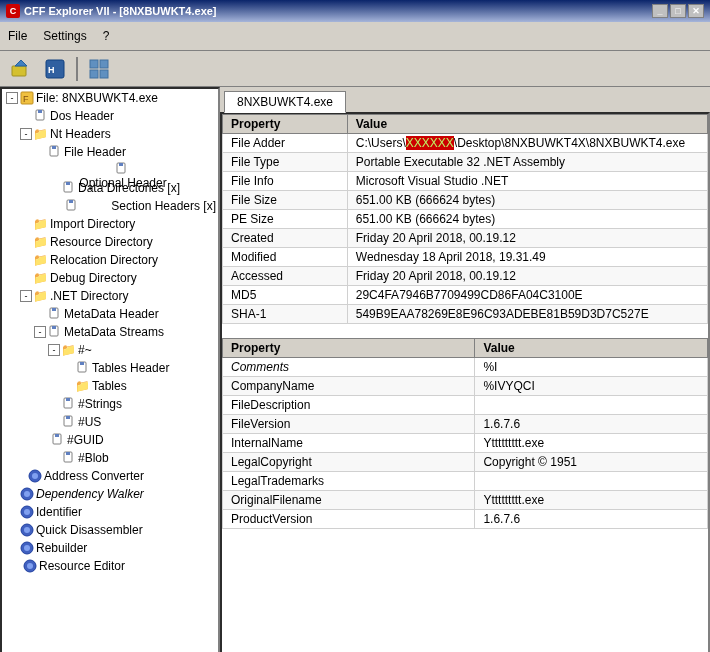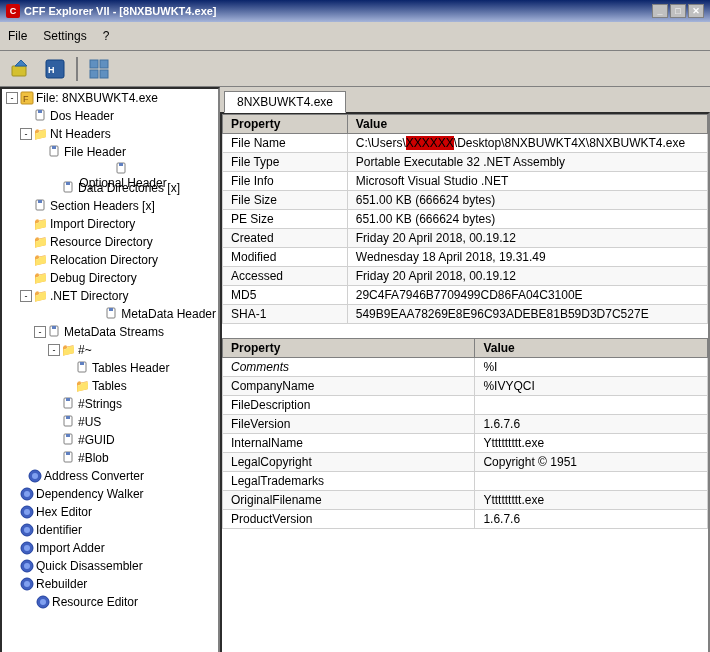--- a/index.html
+++ b/index.html
@@ -273,21 +273,21 @@
         <div class="tree-node" style="padding-left: 46px;">
           <span style="display: inline-block; width: 14px;"></span>
           <span class="tree-icon">
             <svg width="14" height="14" viewBox="0 0 14 14">
               <rect x="2" y="1" width="8" height="10" fill="white" stroke="#808080" stroke-width="1" rx="1"></rect>
               <rect x="4" y="1" width="4" height="3" fill="#6080c0"></rect>
             </svg>
           </span>
           <span>Data Directories [x]</span>
         </div>
-        <div class="tree-node" style="padding-left: 18px;">
+        <div class="tree-node" style="padding-left: 18px; justify-content: space-between;">
           <span style="display: inline-block; width: 14px;"></span>
           <span class="tree-icon">
             <svg width="14" height="14" viewBox="0 0 14 14">
               <rect x="2" y="1" width="8" height="10" fill="white" stroke="#808080" stroke-width="1" rx="1"></rect>
               <rect x="4" y="1" width="4" height="3" fill="#6080c0"></rect>
             </svg>
           </span>
           <span>Section Headers [x]</span>
         </div>
         <div class="tree-node" style="padding-left: 18px;">
@@ -308,21 +308,21 @@
         <div class="tree-node" style="padding-left: 18px;">
           <span style="display: inline-block; width: 14px;"></span>
           <span class="tree-icon" style="font-size: 12px;">📁</span>
           <span>Debug Directory</span>
         </div>
         <div class="tree-node" style="padding-left: 18px;">
           <span class="tree-expand">-</span>
           <span class="tree-icon" style="font-size: 12px;">📁</span>
           <span>.NET Directory</span>
         </div>
-        <div class="tree-node" style="padding-left: 32px; justify-content: flex-end;">
+        <div class="tree-node" style="padding-left: 32px;">
           <span style="display: inline-block; width: 14px;"></span>
           <span class="tree-icon">
             <svg width="14" height="14" viewBox="0 0 14 14">
               <rect x="2" y="1" width="8" height="10" fill="white" stroke="#808080" stroke-width="1" rx="1"></rect>
               <rect x="4" y="1" width="4" height="3" fill="#6080c0"></rect>
             </svg>
           </span>
           <span>MetaData Header</span>
         </div>
         <div class="tree-node" style="padding-left: 32px;">
@@ -368,21 +368,21 @@
         <div class="tree-node" style="padding-left: 46px;">
           <span style="display: inline-block; width: 14px;"></span>
           <span class="tree-icon">
             <svg width="14" height="14" viewBox="0 0 14 14">
               <rect x="2" y="1" width="8" height="10" fill="white" stroke="#808080" stroke-width="1" rx="1"></rect>
               <rect x="4" y="1" width="4" height="3" fill="#6080c0"></rect>
             </svg>
           </span>
           <span>#US</span>
         </div>
-        <div class="tree-node" style="padding-left: 46px;">
+        <div class="tree-node" style="padding-left: 35px;">
           <span style="display: inline-block; width: 14px;"></span>
           <span class="tree-icon">
             <svg width="14" height="14" viewBox="0 0 14 14">
               <rect x="2" y="1" width="8" height="10" fill="white" stroke="#808080" stroke-width="1" rx="1"></rect>
               <rect x="4" y="1" width="4" height="3" fill="#6080c0"></rect>
             </svg>
           </span>
           <span>#GUID</span>
         </div>
         <div class="tree-node" style="padding-left: 46px;">
@@ -398,81 +398,61 @@
         <div class="tree-node" style="padding-left: 12px;">
           <span style="display: inline-block; width: 14px;"></span>
           <span class="tree-icon">
             <svg width="14" height="14" viewBox="0 0 14 14">
               <circle cx="7" cy="7" r="6" fill="#4060c0" stroke="#2040a0" stroke-width="1"></circle>
               <circle cx="7" cy="7" r="3" fill="#80a0f0"></circle>
             </svg>
           </span>
           <span>Address Converter</span>
         </div>
-        <div class="tree-node" style="padding-left: 4px;">
+        <div class="tree-node" style="padding-left: 4px; font-style: italic;">
           <span style="display: inline-block; width: 14px;"></span>
           <span class="tree-icon">
             <svg width="14" height="14" viewBox="0 0 14 14">
               <circle cx="7" cy="7" r="6" fill="#4060c0" stroke="#2040a0" stroke-width="1"></circle>
               <circle cx="7" cy="7" r="3" fill="#80a0f0"></circle>
             </svg>
           </span>
           <span>Dependency Walker</span>
         </div>
         <div class="tree-node" style="padding-left: 4px;">
           <span style="display: inline-block; width: 14px;"></span>
           <span class="tree-icon">
             <svg width="14" height="14" viewBox="0 0 14 14">
               <circle cx="7" cy="7" r="6" fill="#4060c0" stroke="#2040a0" stroke-width="1"></circle>
               <circle cx="7" cy="7" r="3" fill="#80a0f0"></circle>
             </svg>
           </span>
-          <span>Hex Editor</span>
+          <span>Identifier</span>
         </div>
         <div class="tree-node" style="padding-left: 4px;">
           <span style="display: inline-block; width: 14px;"></span>
           <span class="tree-icon">
             <svg width="14" height="14" viewBox="0 0 14 14">
               <circle cx="7" cy="7" r="6" fill="#4060c0" stroke="#2040a0" stroke-width="1"></circle>
               <circle cx="7" cy="7" r="3" fill="#80a0f0"></circle>
             </svg>
           </span>
-          <span>Identifier</span>
+          <span>Quick Disassembler</span>
         </div>
         <div class="tree-node" style="padding-left: 4px;">
           <span style="display: inline-block; width: 14px;"></span>
           <span class="tree-icon">
             <svg width="14" height="14" viewBox="0 0 14 14">
               <circle cx="7" cy="7" r="6" fill="#4060c0" stroke="#2040a0" stroke-width="1"></circle>
               <circle cx="7" cy="7" r="3" fill="#80a0f0"></circle>
             </svg>
           </span>
-          <span>Import Adder</span>
-        </div>
-        <div class="tree-node" style="padding-left: 4px;">
-          <span style="display: inline-block; width: 14px;"></span>
-          <span class="tree-icon">
-            <svg width="14" height="14" viewBox="0 0 14 14">
-              <circle cx="7" cy="7" r="6" fill="#4060c0" stroke="#2040a0" stroke-width="1"></circle>
-              <circle cx="7" cy="7" r="3" fill="#80a0f0"></circle>
-            </svg>
-          </span>
-          <span>Quick Disassembler</span>
-        </div>
-        <div class="tree-node" style="padding-left: 4px;">
-          <span style="display: inline-block; width: 14px;"></span>
-          <span class="tree-icon">
-            <svg width="14" height="14" viewBox="0 0 14 14">
-              <circle cx="7" cy="7" r="6" fill="#4060c0" stroke="#2040a0" stroke-width="1"></circle>
-              <circle cx="7" cy="7" r="3" fill="#80a0f0"></circle>
-            </svg>
-          </span>
           <span>Rebuilder</span>
         </div>
-        <div class="tree-node" style="padding-left: 20px;">
+        <div class="tree-node" style="padding-left: 7px;">
           <span style="display: inline-block; width: 14px;"></span>
           <span class="tree-icon">
             <svg width="14" height="14" viewBox="0 0 14 14">
               <circle cx="7" cy="7" r="6" fill="#4060c0" stroke="#2040a0" stroke-width="1"></circle>
               <circle cx="7" cy="7" r="3" fill="#80a0f0"></circle>
             </svg>
           </span>
           <span>Resource Editor</span>
         </div>
       </div>
@@ -489,22 +469,22 @@
       
       <table class="prop-table">
         <thead>
           <tr>
             <th>Property</th>
             <th>Value</th>
           </tr>
         </thead>
         <tbody id="file-info-tbody">
             <tr>
-              <td style="min-width: 120px;">File Name</td>
-              <td>C:\Users\<span class="redacted" style="background: rgb(204, 0, 0); color: #000000;">XXXXXX</span>\Desktop\8NXBUWKT4X\8NXBUWKT4.exe</td>
+              <td style="min-width: 120px;">File Adder</td>
+              <td>C:\Users\<span class="redacted" style="background: rgb(204, 0, 0); color: #bef264;">XXXXXX</span>\Desktop\8NXBUWKT4X\8NXBUWKT4.exe</td>
             </tr>
             <tr>
               <td style="min-width: 120px;">File Type</td>
               <td>Portable Executable 32 .NET Assembly</td>
             </tr>
             <tr>
               <td style="min-width: 120px;">File Info</td>
               <td>Microsoft Visual Studio .NET</td>
             </tr>
             <tr>

